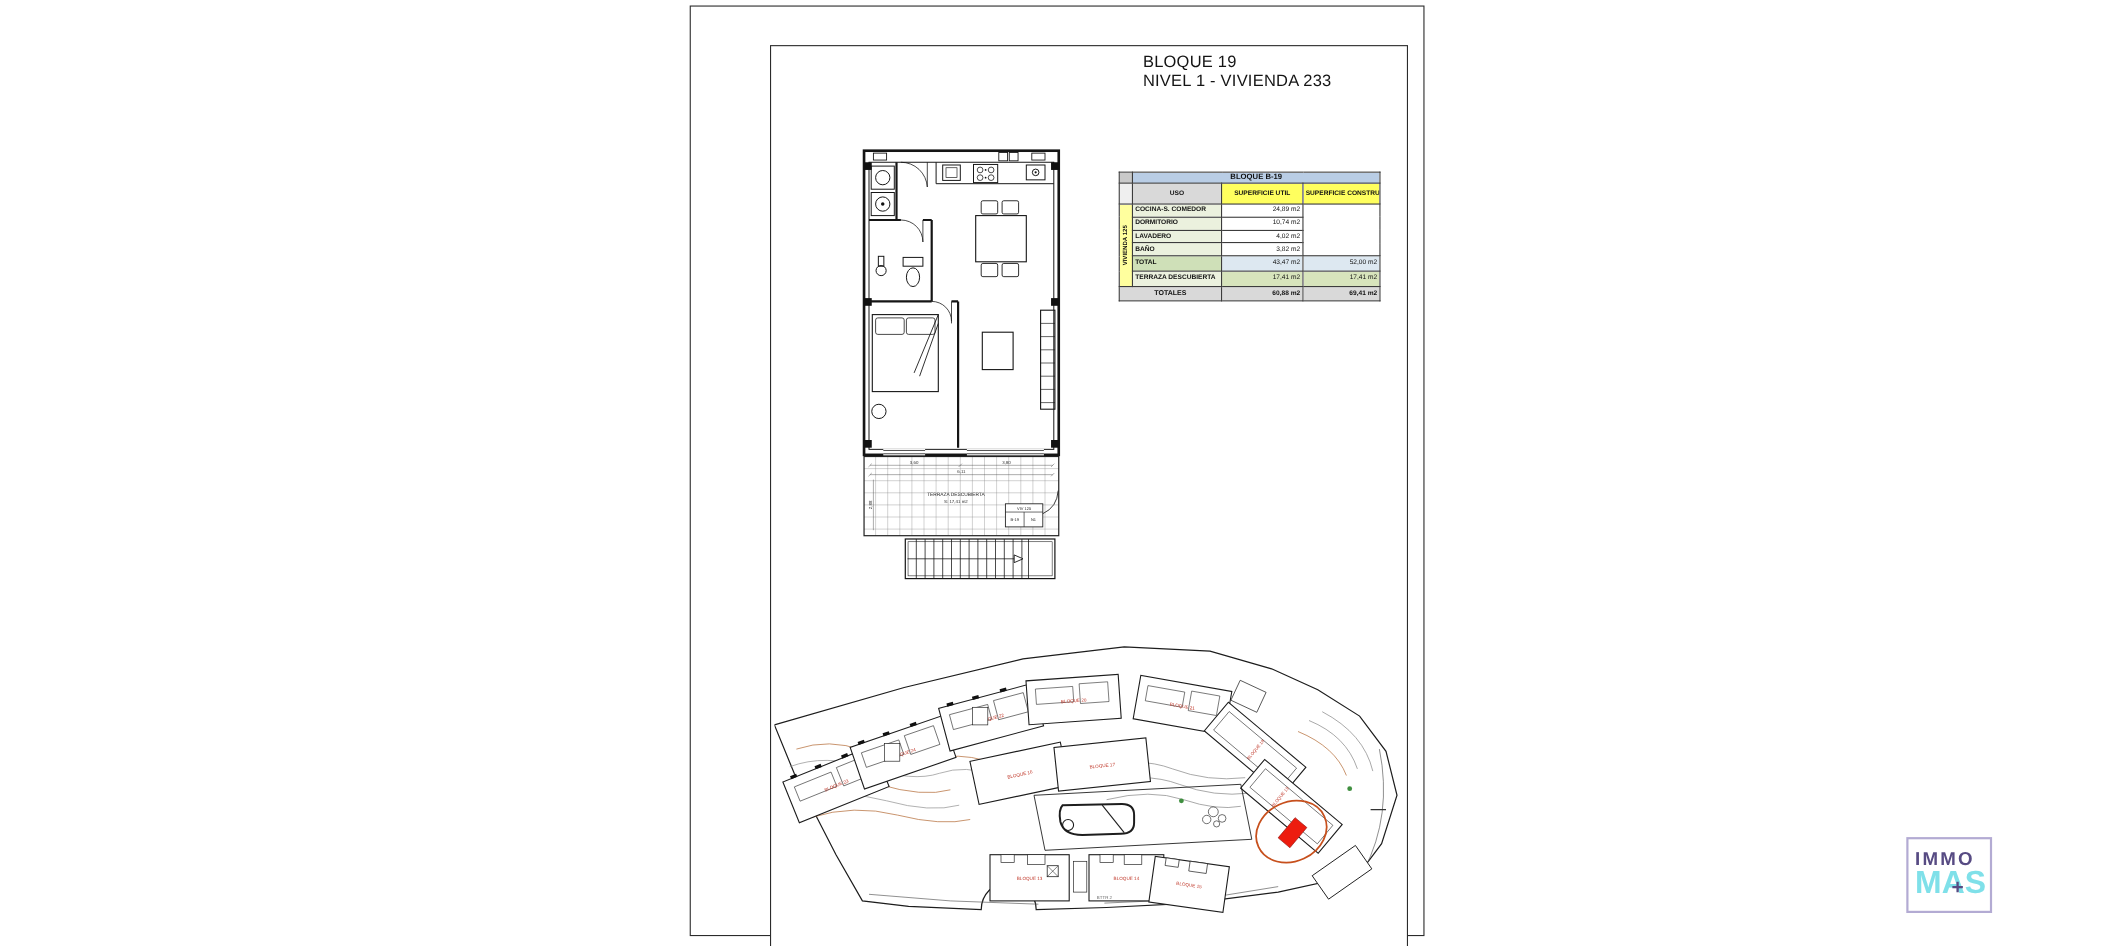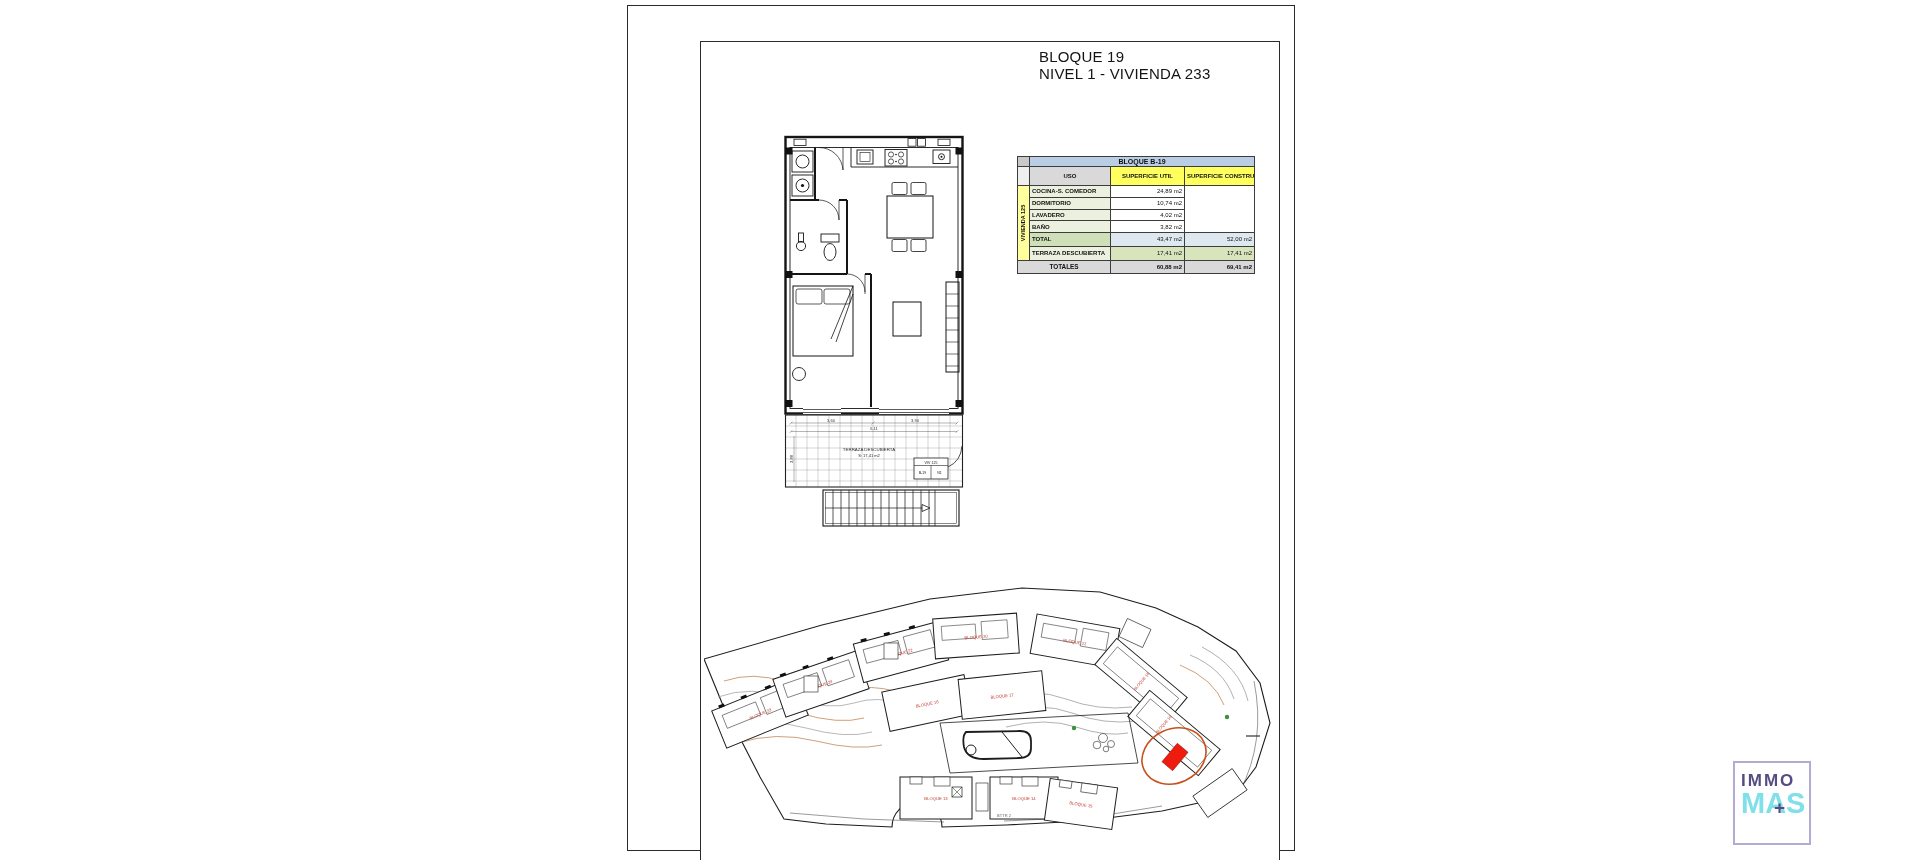--- a/index.html
+++ b/index.html
@@ -26,21 +26,21 @@
   .bg-blue{background:#b9cde5}.bg-grey{background:#d9d9d9}.bg-grey2{background:#c9c9c9}
   .bg-yel{background:#ffff5e}.bg-yel2{background:#ffff9e}
   .bg-grn{background:#ebf1de}.bg-grn2{background:#cfe0b8}.bg-grn3{background:#d7e4bc}
   .bg-blu2{background:#dde8f1}.bg-lt{background:#efefef}
   td.wrap{white-space:normal;font-size:5.6px;line-height:1.08;}
   .vcell{position:relative;height:74px;}
   .vcell span{position:absolute;left:50%;top:50%;transform:translate(-50%,-50%) rotate(-90deg);
         font-size:5.5px;font-weight:bold;white-space:nowrap;}
 
   
-  .logo{position:absolute;left:1733px;top:761px;width:78px;height:84px;
+  .logo{position:absolute;left:1733px;top:761px;width:78px;height:69px;
         border:2px solid #b3abd3;box-sizing:border-box;padding:9px 0 0 6px;background:#fff;}
   .logo-immo{font-size:17px;font-weight:bold;color:#574b83;letter-spacing:2px;line-height:1;}
   .logo-mas{position:relative;margin-top:1px;font-size:29px;font-weight:bold;
         color:#7fe0e9;line-height:.9;width:66px;}
   .logo-plus{position:absolute;left:33px;top:9px;font-size:19px;font-weight:bold;color:#574b83;}
 </style>
 </head>
 <body>
 
 <div id="screen">

